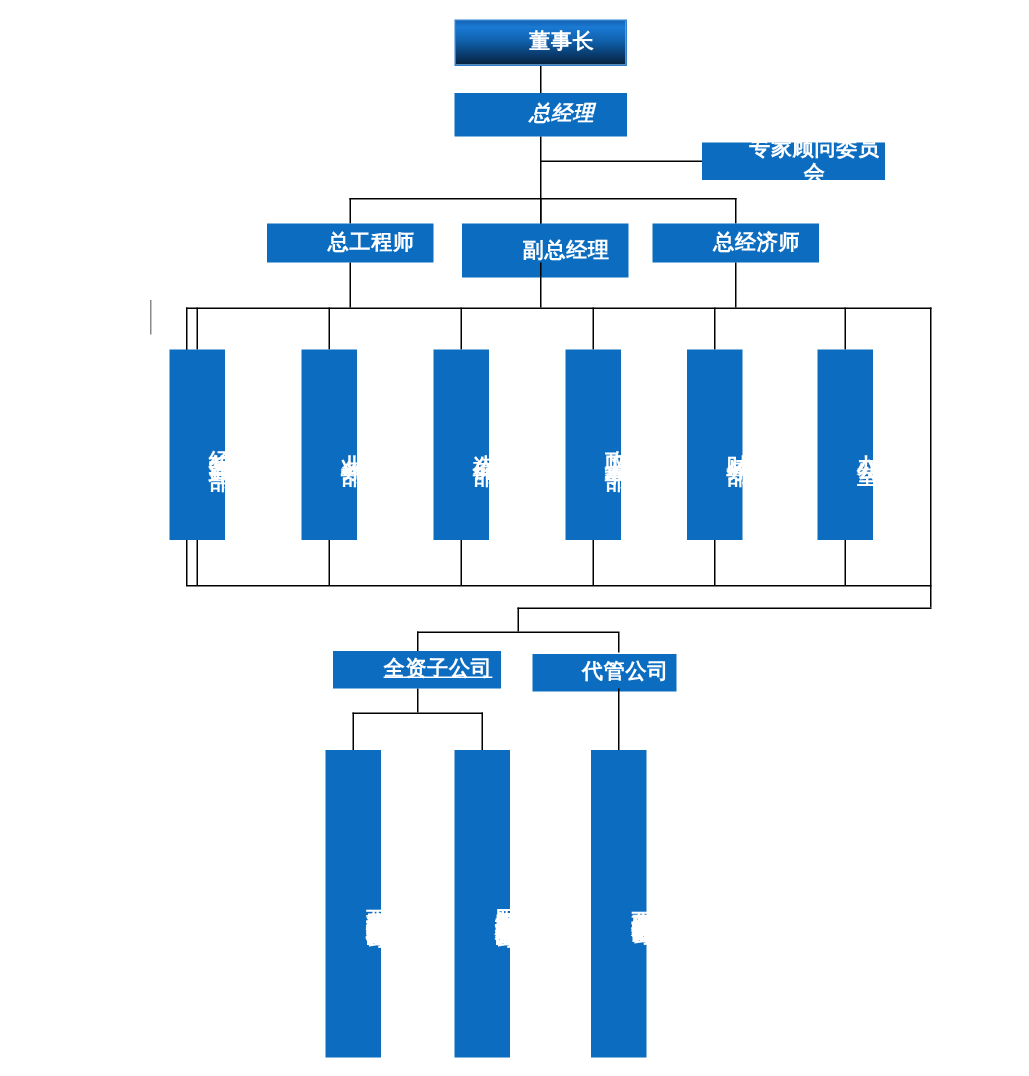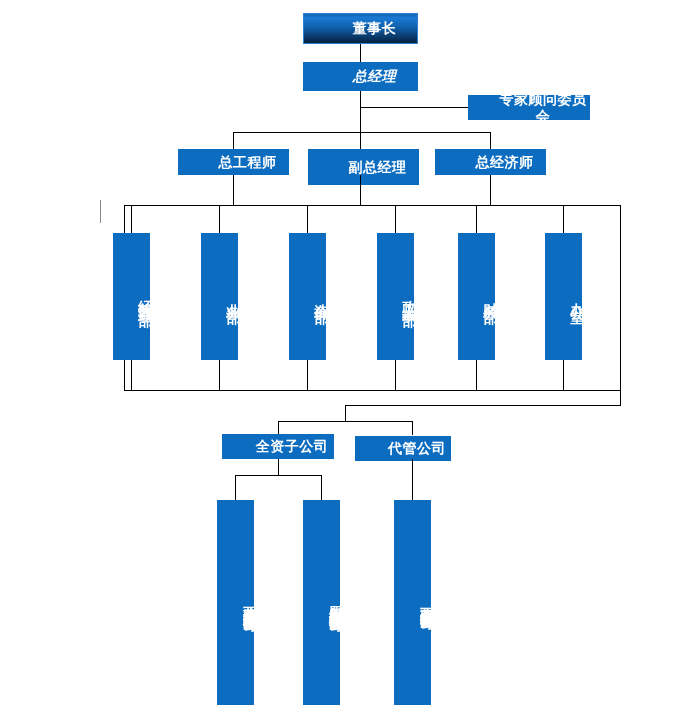--- a/index.html
+++ b/index.html
@@ -121,21 +121,21 @@
 
   <div class="line hline" style="left:124px; top:390px; width:497px; height:1px;"></div>
 
   <div class="line hline" style="left:345px; top:405px; width:276px; height:1px;"></div>
   <div class="line vline" style="left:345px; top:405px; width:1px; height:16px;"></div>
 
   <div class="line hline" style="left:278px; top:421px; width:134px; height:1px;"></div>
   <div class="line vline" style="left:278px; top:421px; width:1px; height:14px;"></div>
   <div class="line vline" style="left:412px; top:421px; width:1px; height:14px;"></div>
 
-  <div class="node h" style="left:222px; top:434px; width:112px; height:25px;">全资子公司</div>
+  <div class="node h" style="left:222px; top:434px; width:112px; height:25px;text-decoration:underline;">全资子公司</div>
   <div class="node h" style="left:355px; top:436px; width:96px; height:25px;">代管公司</div>
 
   <div class="line vline" style="left:278px; top:459px; width:1px; height:16px;"></div>
   <div class="line hline" style="left:235px; top:475px; width:87px; height:1px;"></div>
   <div class="line vline" style="left:235px; top:475px; width:1px; height:25px;"></div>
   <div class="line vline" style="left:321px; top:475px; width:1px; height:25px;"></div>
 
   <div class="line vline" style="left:412px; top:459px; width:1px; height:41px;"></div>
 
   <div class="node v-company" style="left:217px; top:500px; width:37px; height:205px;">西藏鉴科工程建设监理有限公司</div>

